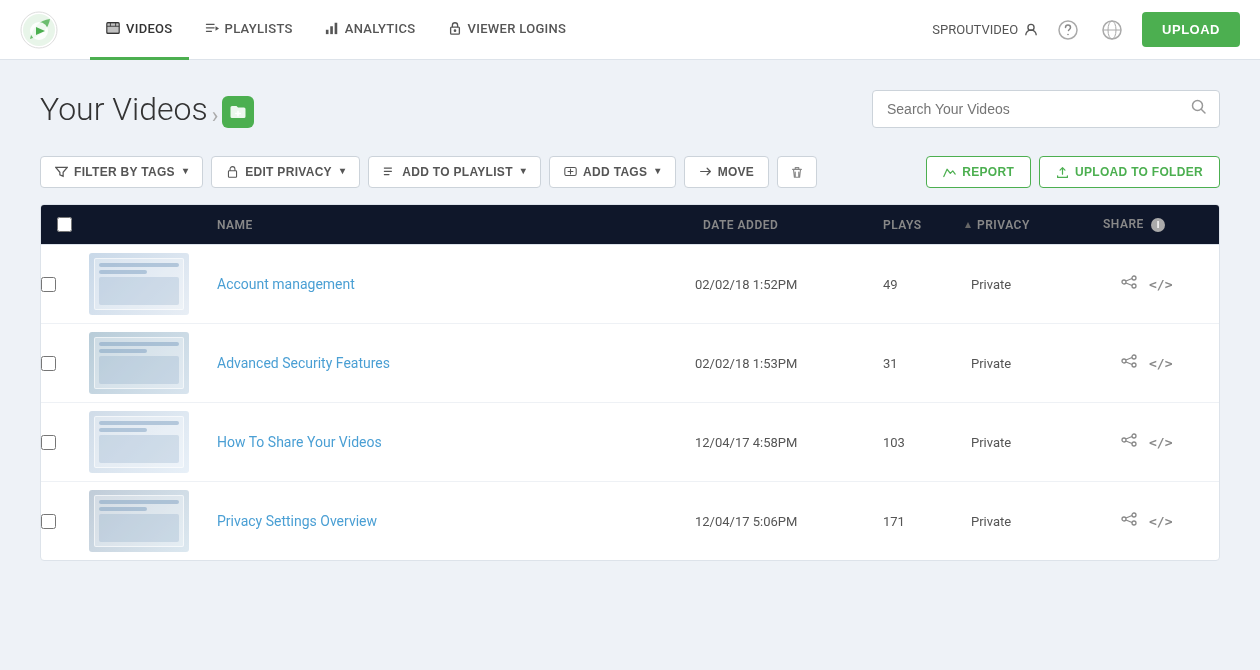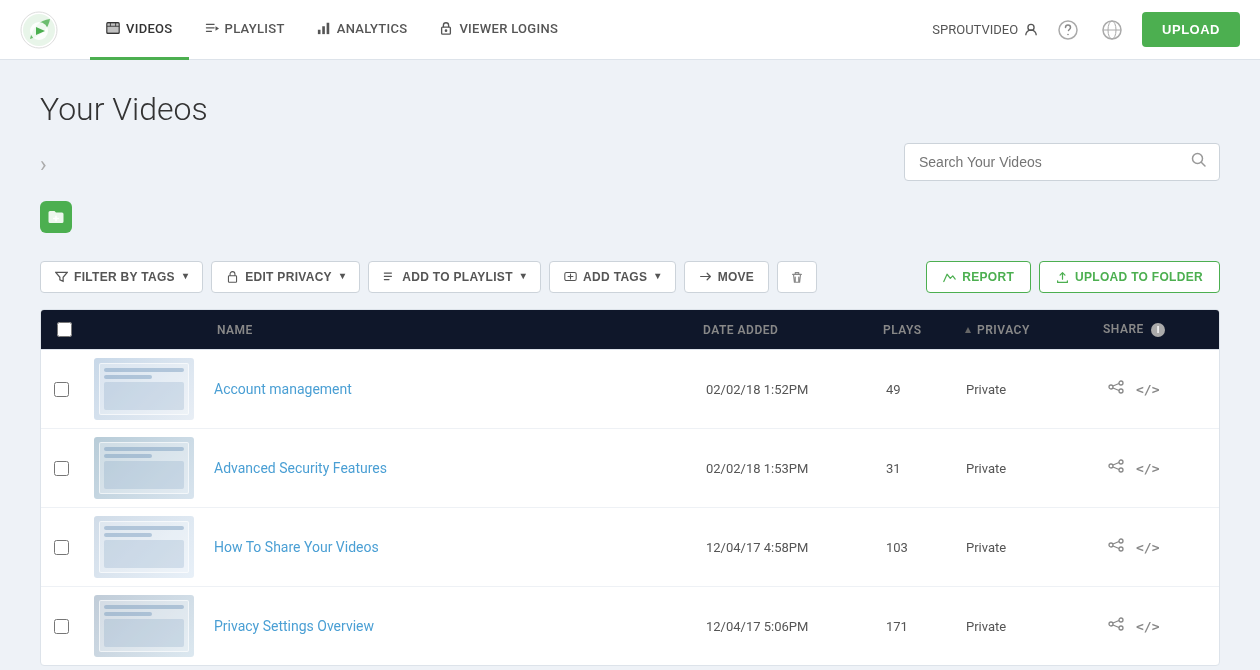--- a/index.html
+++ b/index.html
@@ -90,23 +90,22 @@
 
     
     .page-header {
       display: flex;
       align-items: center;
       justify-content: space-between;
       margin-bottom: 28px;
     }
     .page-title-area {
       display: flex;
-      align-items: flex-start;
-      gap: 24px;
-      flex-direction: column;
+      align-items: flex-end;
+      gap: 4px;
     }
     .page-title {
       font-size: 32px;
       font-weight: 300;
       color: #333;
     }
     .breadcrumb-sep {
       color: #aaa;
       font-size: 22px;
     }
@@ -128,21 +127,21 @@
       display: flex;
       align-items: center;
     }
     .search-box {
       display: flex;
       align-items: flex-start;
       background: #fff;
       border: 1px solid #ccd3da;
       border-radius: 4px;
       overflow: hidden;
-      width: 316px;
+      width: 348px;
     }
     .search-input {
       border: none;
       outline: none;
       padding: 10px 14px;
       font-size: 14px;
       color: #888;
       width: 100%;
       background: transparent;
     }
@@ -241,22 +240,22 @@
       gap: 4px;
       cursor: pointer;
     }
     .th.sortable svg { width: 10px; height: 10px; fill: #666; }
 
     .table-row {
       display: grid;
       grid-template-columns: 40px 120px 1fr 180px 80px 140px 100px;
       align-items: center;
       border-bottom: 1px solid #eef1f5;
-      padding: 8px 13px;
-      gap: 0;
+      padding: 8px 0;
+      gap: 8px;
     }
     .table-row:last-child { border-bottom: none; }
 
     .row-checkbox {
       display: flex;
       align-items: center;
     }
     .row-checkbox input { cursor: pointer; width: 15px; height: 15px; }
 
     .row-thumb {
@@ -366,21 +365,21 @@
         </svg>
       <span>VIDEOS</span>
     </a>
     <a class="nav-link">
       <svg viewBox="0 0 16 16">
           <rect x="1" y="3" width="10" height="1.5" rx="0.5" fill="currentColor"></rect>
           <rect x="1" y="7" width="10" height="1.5" rx="0.5" fill="currentColor"></rect>
           <rect x="1" y="11" width="7" height="1.5" rx="0.5" fill="currentColor"></rect>
           <polygon points="12,6 16,8.5 12,11" fill="currentColor"></polygon>
         </svg>
-      <span>PLAYLIST</span>
+      <span>PLAYLISTS</span>
     </a>
     <a class="nav-link">
       <svg viewBox="0 0 16 16">
           <rect x="1" y="10" width="3" height="5" fill="currentColor"></rect>
           <rect x="6" y="6" width="3" height="9" fill="currentColor"></rect>
           <rect x="11" y="2" width="3" height="13" fill="currentColor"></rect>
         </svg>
       <span>ANALYTICS</span>
     </a>
     <a class="nav-link">

